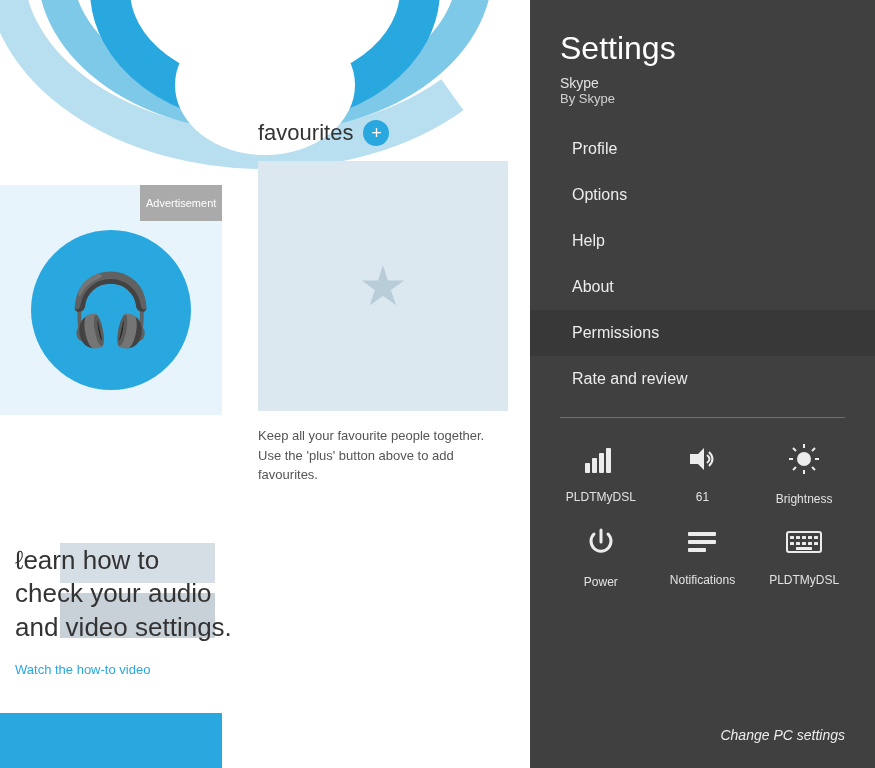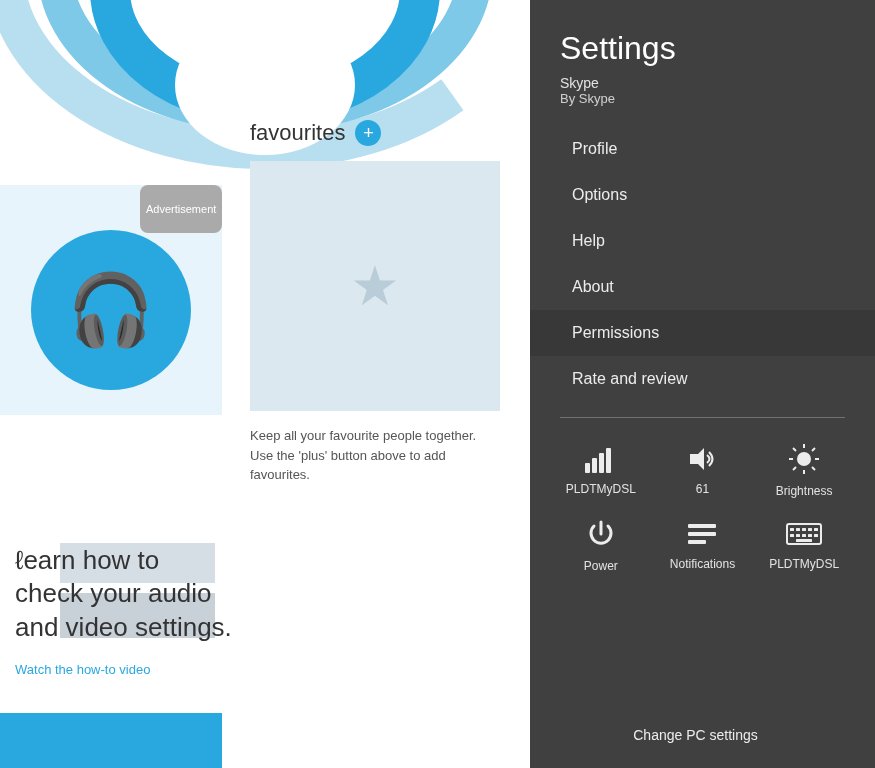--- a/index.html
+++ b/index.html
@@ -27,43 +27,42 @@
       justify-content: center;
       overflow: hidden;
     }
     .ad-label {
       position: absolute;
       top: 185px;
       left: 140px;
       background: #aaa;
       color: #fff;
       font-size: 11px;
-      padding: 18px 6px;
-      border-radius: 8px;
+      padding: 12px 6px;
     }
     .ad-circle {
       width: 160px;
       height: 160px;
       background: #29a8e0;
       border-radius: 50%;
       display: flex;
       align-items: center;
       justify-content: center;
       margin-top: 20px;
     }
     .ad-headset {
       color: #fff;
       font-size: 70px;
     }
 
     
     .favourites-section {
       position: absolute;
       top: 120px;
-      left: 250px;
+      left: 258px;
       width: 280px;
     }
     .favourites-header {
       display: flex;
       align-items: center;
       gap: 10px;
       margin-bottom: 15px;
     }
     .favourites-title {
       font-size: 22px;
@@ -210,41 +209,42 @@
     }
     .icon-row {
       display: flex;
       justify-content: space-around;
       align-items: center;
     }
     .system-icon-item {
       display: flex;
       flex-direction: column;
       align-items: center;
-      gap: 2px;
+      gap: 10px;
       cursor: pointer;
       width: 80px;
     }
     .system-icon-symbol {
       font-size: 28px;
       color: rgba(255,255,255,0.9);
     }
     .system-icon-label {
       font-size: 12px;
       color: rgba(255,255,255,0.85);
       text-align: center;
     }
 
     .change-pc-settings {
       margin-top: auto;
       padding: 15px 30px 25px 16px;
       color: rgba(255,255,255,0.9);
       font-size: 14px;
       cursor: pointer;
-      text-align: center;
+      text-align: right;
+      font-style: italic;
     }
 
     
     .arc-container {
       position: absolute;
       top: 0;
       left: 0;
       width: 530px;
       height: 200px;
       pointer-events: none;

